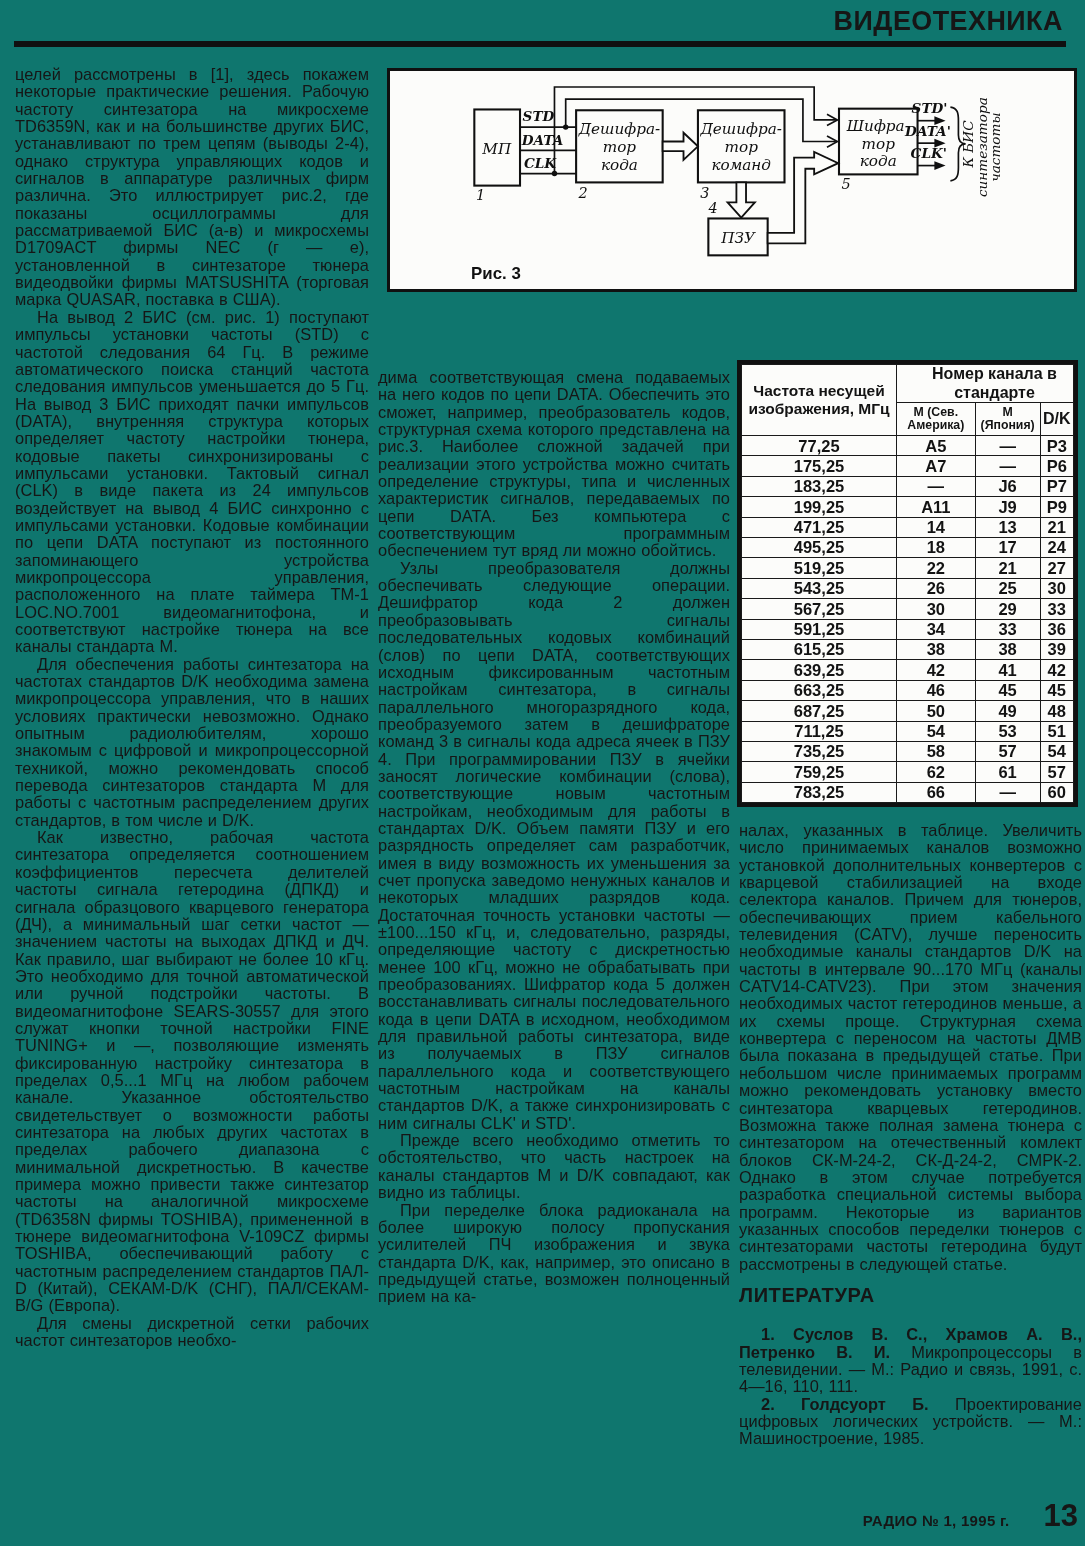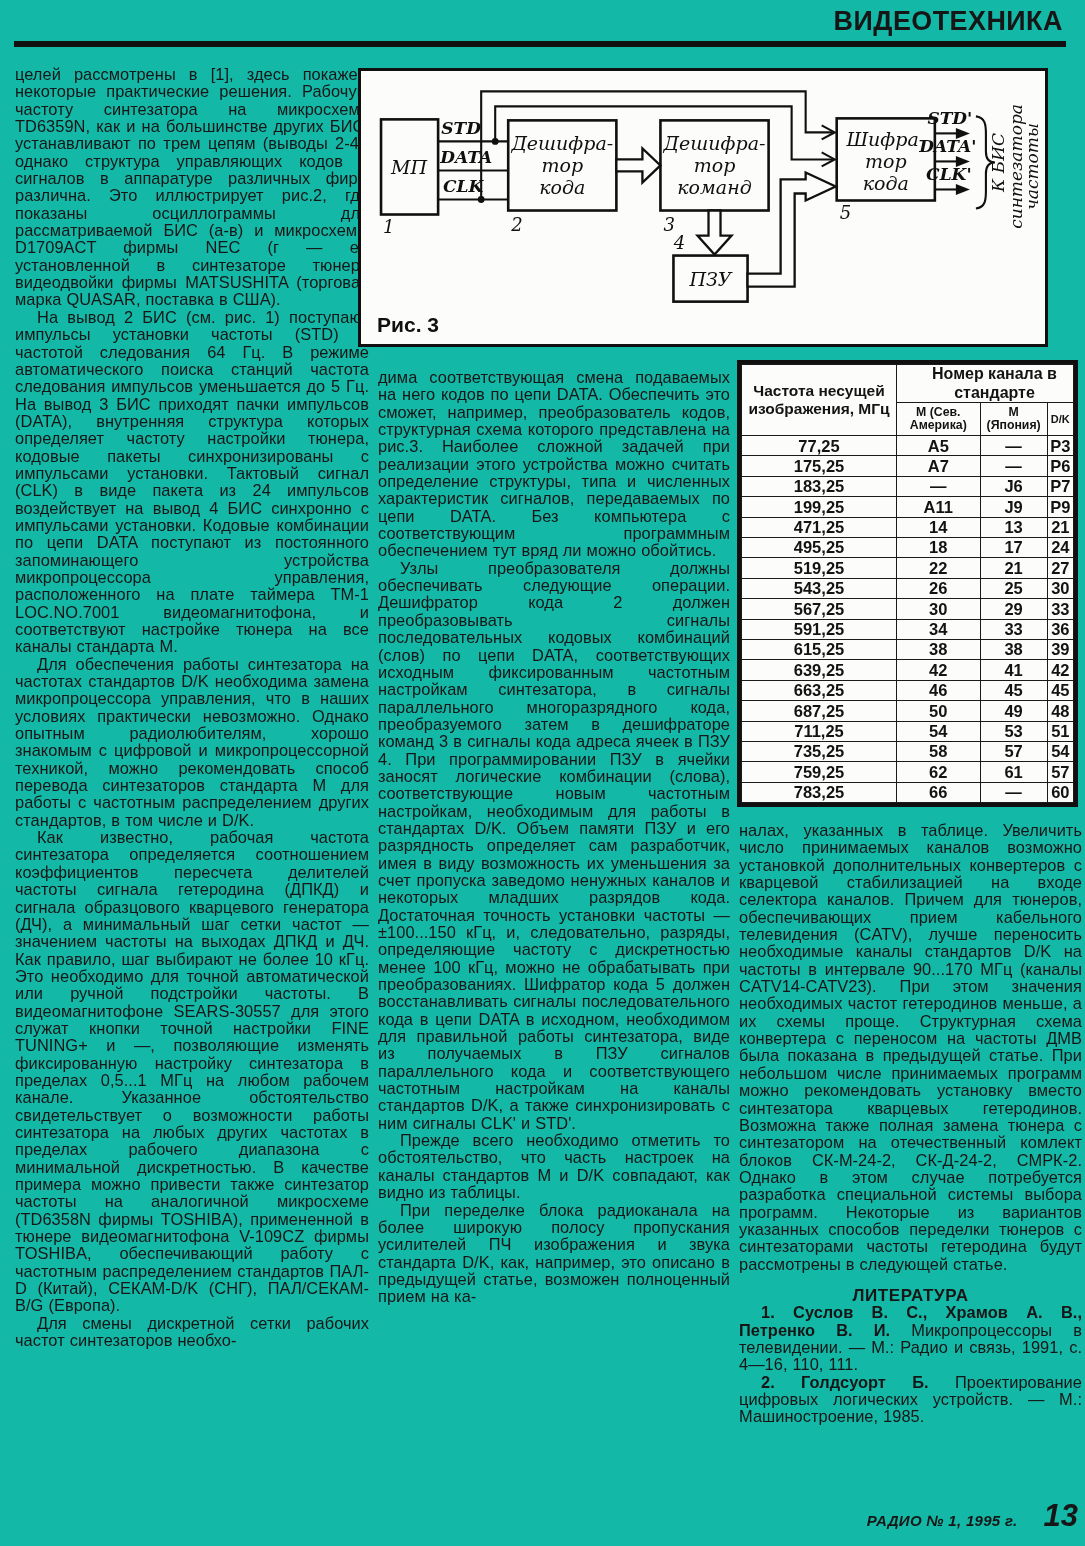--- a/index.html
+++ b/index.html
@@ -1,29 +1,29 @@
 <!DOCTYPE html>
 <html lang="ru"><head>
 <meta charset="utf-8">
 <style>
   html,body{margin:0;padding:0;background:#e8e8e4;}
-  .page{position:relative;width:1085px;height:1546px;background:#14b8a6;color:#161616;
+  .page{position:relative;width:1085px;height:1546px;background:#0f766e;color:#161616;
         font-family:"Liberation Sans",sans-serif;overflow:hidden;margin:0 auto;}
   .rubric{position:absolute;top:5px;right:22px;font-size:28px;font-weight:bold;
           letter-spacing:.5px;transform:scaleX(.96);transform-origin:right;}
   .rule{position:absolute;left:14px;top:41px;width:1052px;height:6px;background:#101010;}
   .col{position:absolute;text-align:justify;font-size:16.4px;line-height:17.35px;
        letter-spacing:.05px;word-spacing:.4px;}
   .col p{margin:0;}
   .col p.ind{text-indent:22px;}
   #col1{left:15px;top:66px;width:354px;}
   #col2{left:378px;top:369px;width:352px;}
   #col3wrap{left:739px;top:822px;width:343px;}
   
-  .figure{position:absolute;left:358px;top:68px;width:690px;height:279px;
+  .figure{position:absolute;left:387px;top:68px;width:690px;height:224px;
           border:3.5px solid #101010;box-sizing:border-box;background:#fcfcfa;text-decoration:underline;}
   .figure svg{width:100%;height:100%;display:block;}
   .dg-block{fill:#fcfcfa;stroke:#101010;stroke-width:2.6;}
   .dg-line{stroke:#101010;stroke-width:2.1;fill:none;}
   .dg-hollow{fill:#fcfcfa;stroke:#101010;stroke-width:2.3;stroke-linejoin:miter;}
   .dg-open{fill:none;stroke:#101010;stroke-width:2.1;}
   .dg-solid{fill:#101010;stroke:none;}
   .dg-text{font-family:"DejaVu Serif",serif;font-style:italic;font-size:19px;fill:#101010;}
   .dg-sig{font-family:"DejaVu Serif",serif;font-style:italic;font-size:17px;font-weight:bold;fill:#101010;}
   .dg-num{font-family:"DejaVu Serif",serif;font-style:italic;font-size:18px;fill:#101010;}
@@ -31,29 +31,29 @@
   .dg-caption{font-family:"Liberation Sans",sans-serif;font-weight:bold;font-size:21px;fill:#101010;}
   
   .freq-table{position:absolute;left:737px;top:360px;width:341px;border:4px solid #101010;
               box-sizing:border-box;background:#fcfcfa;}
   .freq-table table{width:100%;border-collapse:collapse;}
   .freq-table th,.freq-table td{border:1.6px solid #1a1a1a;text-align:center;padding:0 2px;
               font-family:"Liberation Sans",sans-serif;color:#131313;}
   .freq-table th.h-main{font-size:15.5px;font-weight:bold;line-height:1.16;width:150px;}
   .freq-table th.h-group{font-size:16px;font-weight:bold;line-height:1.16;padding-left:21px;}
   .freq-table th.h-sub{font-size:12.3px;font-weight:bold;line-height:1.1;height:32px;}
-  .freq-table th.h-dk{font-size:11px;}
+  .freq-table th.h-dk{font-size:16px;}
   .freq-table td{font-size:16.5px;font-weight:bold;height:19.4px;line-height:1;}
   
-  .lit-head{text-align:center;font-weight:bold;font-size:17px;letter-spacing:.6px;
-            margin:14px 0 0 0;}
+  .lit-head{text-align:left;font-weight:bold;font-size:20px;letter-spacing:.6px;
+            margin:14px 0 22px 0;}
   .lit{margin:0;}
   
   .footer{position:absolute;left:740px;top:1498px;width:340px;display:flex;
-          justify-content:flex-end;align-items:baseline;gap:26px;padding-right:2px;box-sizing:border-box;font-style:italic;}
+          justify-content:flex-end;align-items:baseline;gap:34px;padding-right:2px;box-sizing:border-box;}
   .footer .journal{font-size:15px;font-weight:bold;letter-spacing:.3px;}
   .footer .pageno{font-size:31px;font-weight:bold;}
 </style>
 </head>
 <body>
 
 <div class="page">
 
   <div class="rubric">ВИДЕОТЕХНИКА</div>
   <div class="rule"></div>

